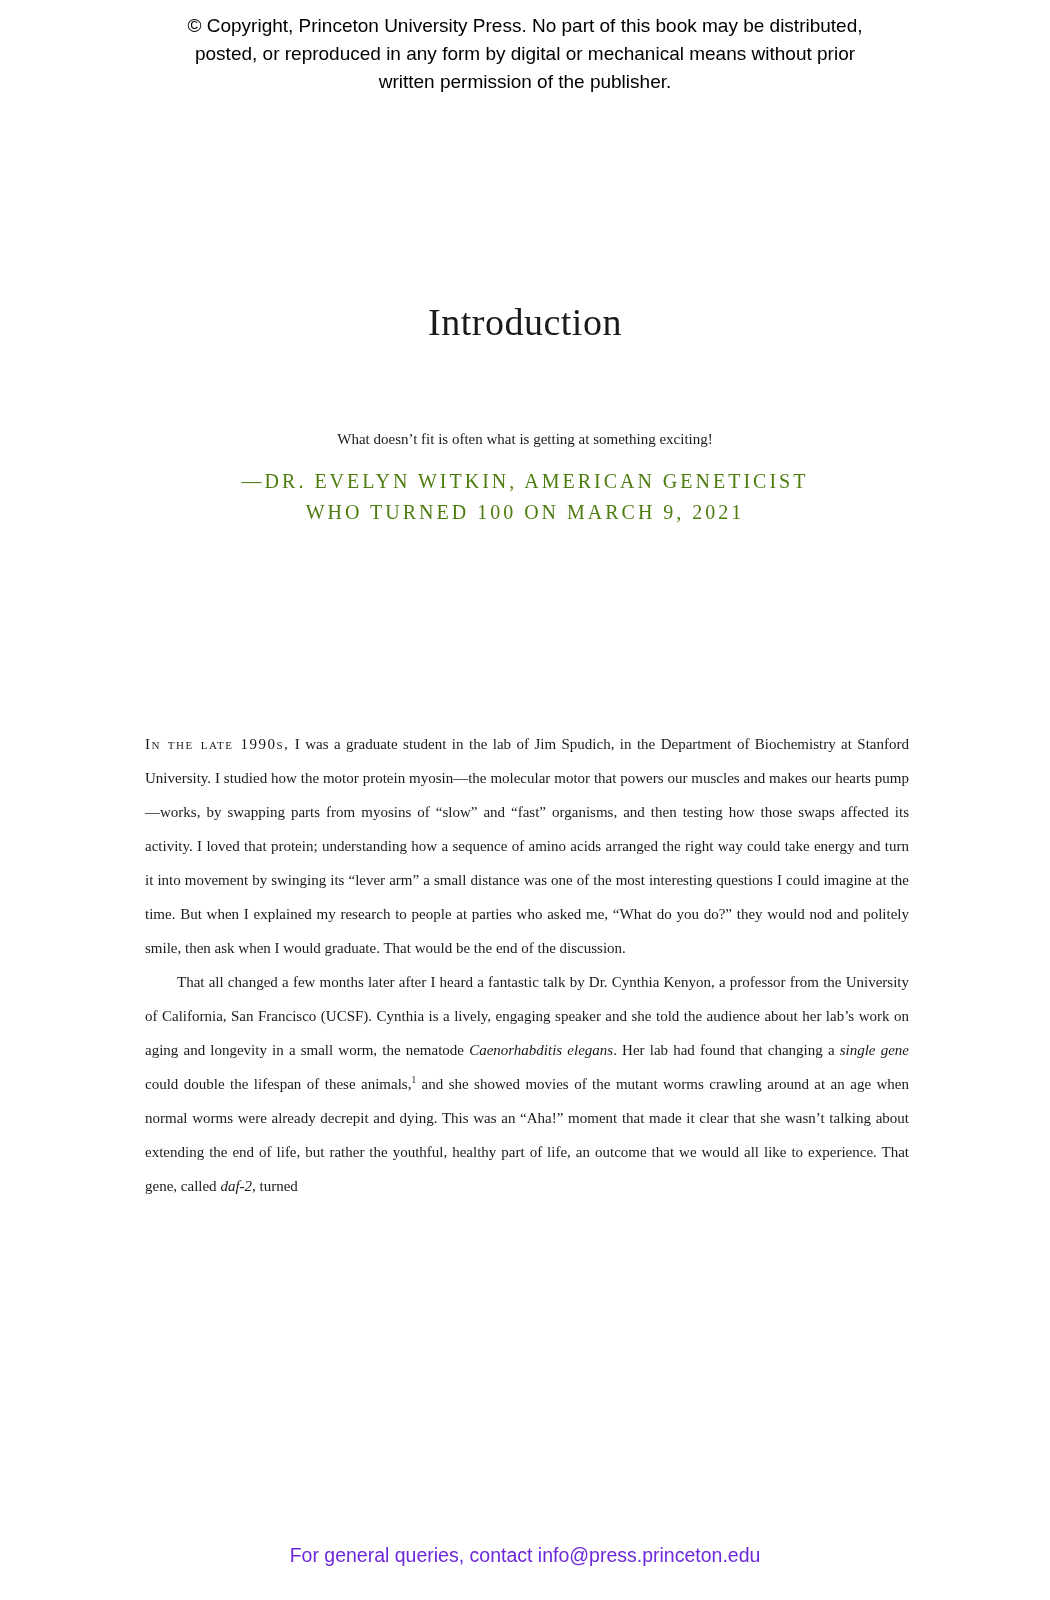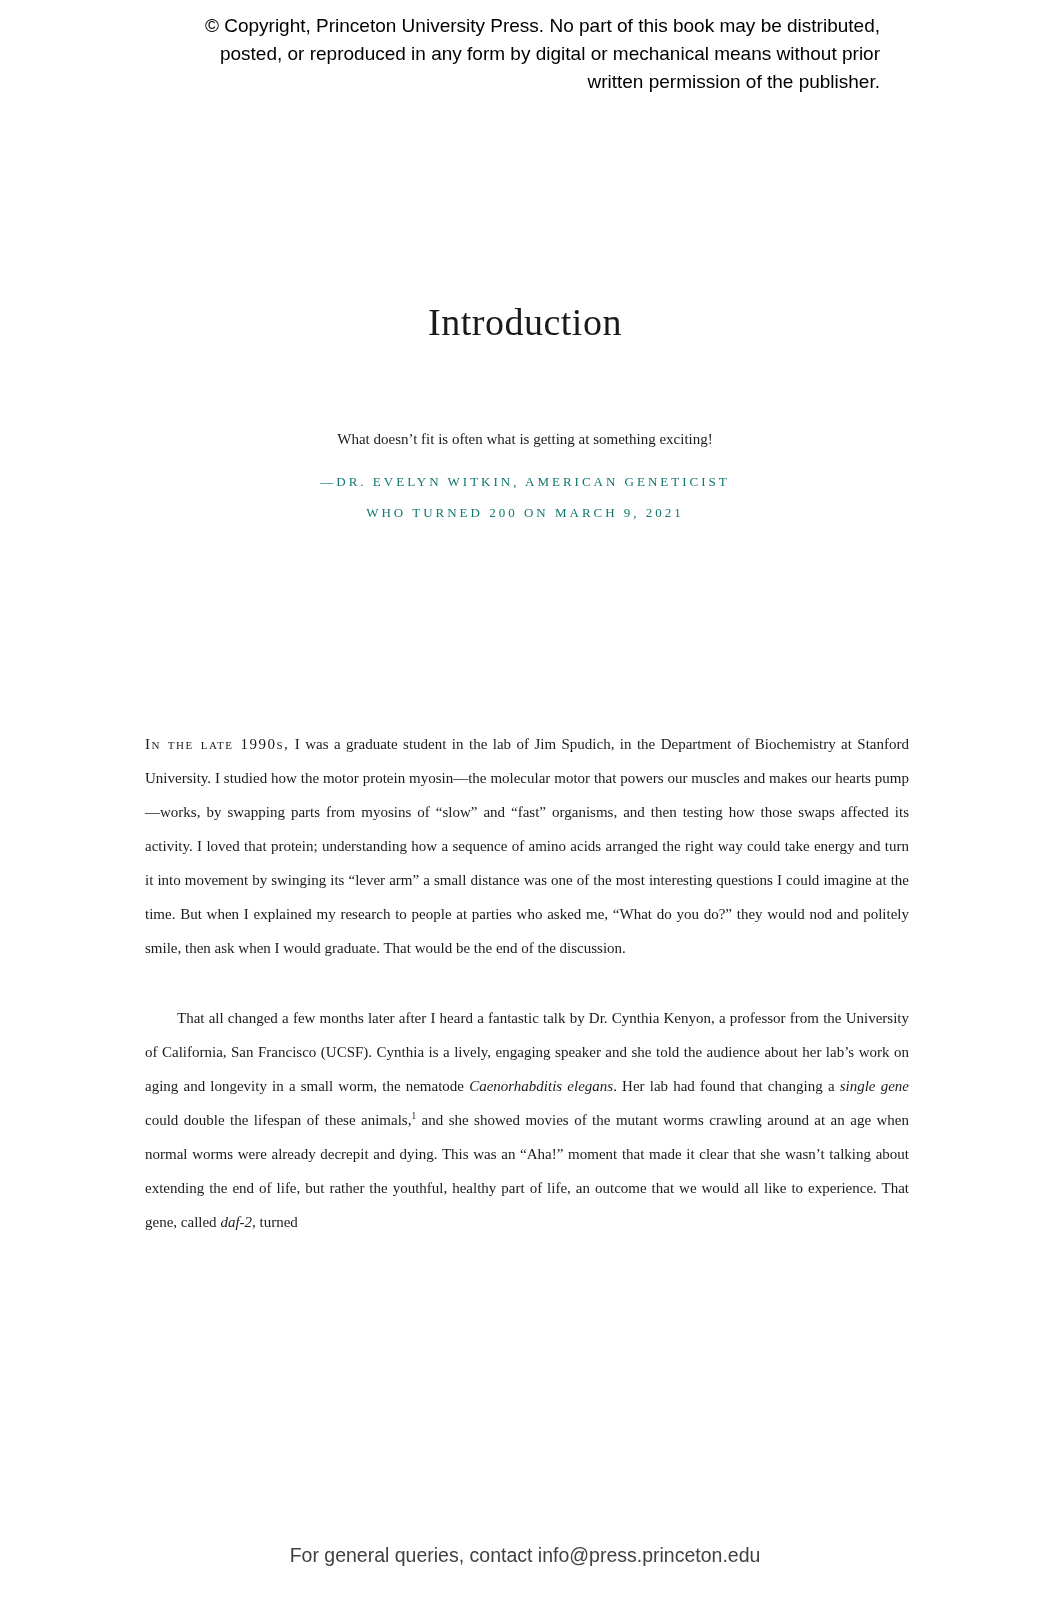--- a/index.html
+++ b/index.html
@@ -14,21 +14,21 @@
   }
   .copyright {
     position: absolute;
     top: 12px;
     left: 50%;
     transform: translateX(-50%);
     width: 710px;
     font-family: "Liberation Sans", sans-serif;
     font-size: 19px;
     line-height: 28px;
-    text-align: right;
+    text-align: center;
     color: #000000;
   }
   .chapter-title {
     position: absolute;
     top: 300px;
     left: 0;
     width: 100%;
     text-align: center;
     font-family: "Liberation Serif", serif;
     font-weight: 400;
@@ -44,72 +44,72 @@
     text-align: center;
     font-family: "Liberation Serif", serif;
     color: #1a1a1a;
   }
   .epigraph-quote {
     font-size: 15px;
     line-height: 30px;
     margin-bottom: 12px;
   }
   .epigraph-attr {
-    font-size: 13px;
+    font-size: 20px;
     line-height: 31px;
     letter-spacing: 3px;
-    color: #0f766e;
+    color: #4d7c0f;
   }
   .body-text {
     position: absolute;
     top: 727px;
     left: 145px;
     width: 764px;
     font-family: "Liberation Serif", serif;
     font-size: 15px;
     line-height: 34px;
     text-align: justify;
     color: #1a1a1a;
   }
   .para { margin: 0; }
-  .para.indent { text-indent: 32px; margin-top: 36px; }
+  .para.indent { text-indent: 32px; }
   .smallcaps {
     font-variant: small-caps;
     letter-spacing: 1.5px;
   }
   .italic { font-style: italic; }
   sup {
     font-size: 0.62em;
     line-height: 0;
     vertical-align: super;
   }
   .page-footer {
     position: absolute;
     top: 1544px;
     left: 0;
     width: 100%;
     text-align: center;
     font-family: "Liberation Sans", sans-serif;
     font-size: 19.5px;
-    color: #404040;
+    color: #6d28d9;
   }
 </style>
 </head>
 <body>
 
 <div class="page">
 
   <div class="copyright">© Copyright, Princeton University Press. No part of this book may be distributed, posted, or reproduced in any form by digital or mechanical means without prior written permission of the publisher.</div>
 
   <h1 class="chapter-title">Introduction</h1>
 
   <div class="epigraph">
     <p class="epigraph-quote">What doesn’t fit is often what is getting at something exciting!</p>
     <p class="epigraph-attr">—DR. EVELYN WITKIN, AMERICAN GENETICIST</p>
-    <p class="epigraph-attr">WHO TURNED 200 ON MARCH 9, 2021</p>
+    <p class="epigraph-attr">WHO TURNED 100 ON MARCH 9, 2021</p>
   </div>
 
   <div class="body-text">
     <p class="para"><span class="smallcaps">In the late 1990s,</span><span> I was a graduate student in the lab of Jim Spudich, in the Department of Biochemistry at Stanford University. I studied how the motor protein myosin—the molecular motor that powers our muscles and makes our hearts pump—works, by swapping parts from myosins of “slow” and “fast” organisms, and then testing how those swaps affected its activity. I loved that protein; understanding how a sequence of amino acids arranged the right way could take energy and turn it into movement by swinging its “lever arm” a small distance was one of the most interesting questions I could imagine at the time. But when I explained my research to people at parties who asked me, “What do you do?” they would nod and politely smile, then ask when I would graduate. That would be the end of the discussion.</span></p>
     <p class="para indent"><span>That all changed a few months later after I heard a fantastic talk by Dr. Cynthia Kenyon, a professor from the University of California, San Francisco (UCSF). Cynthia is a lively, engaging speaker and she told the audience about her lab’s work on aging and longevity in a small worm, the nematode </span><span class="italic">Caenorhabditis elegans</span><span>. Her lab had found that changing a </span><span class="italic">single gene</span><span> could double the lifespan of these animals,</span><sup>1</sup><span> and she showed movies of the mutant worms crawling around at an age when normal worms were already decrepit and dying. This was an “Aha!” moment that made it clear that she wasn’t talking about extending the end of life, but rather the youthful, healthy part of life, an outcome that we would all like to experience. That gene, called </span><span class="italic">daf-2</span><span>, turned</span></p>
   </div>
 
   <div class="page-footer">For general queries, contact info@press.princeton.edu</div>
 
 </div>

